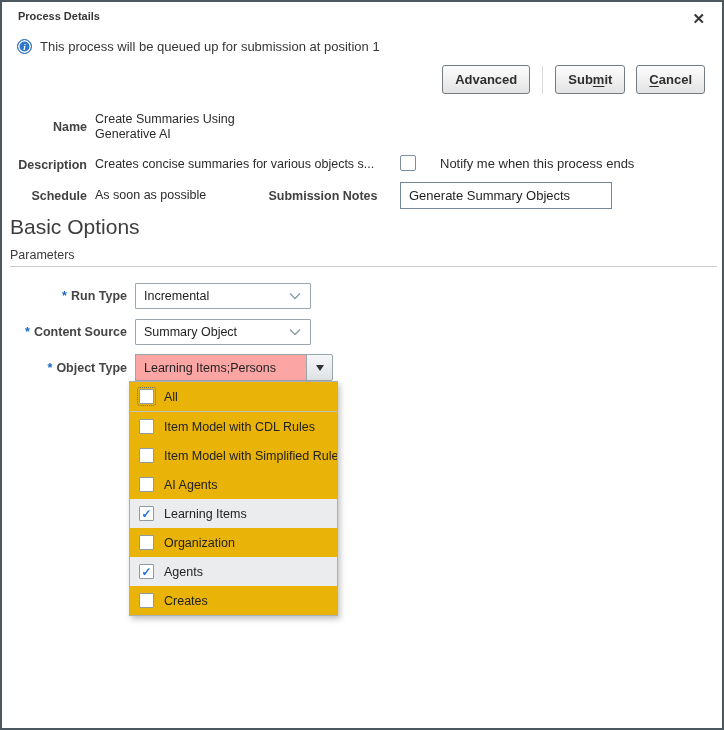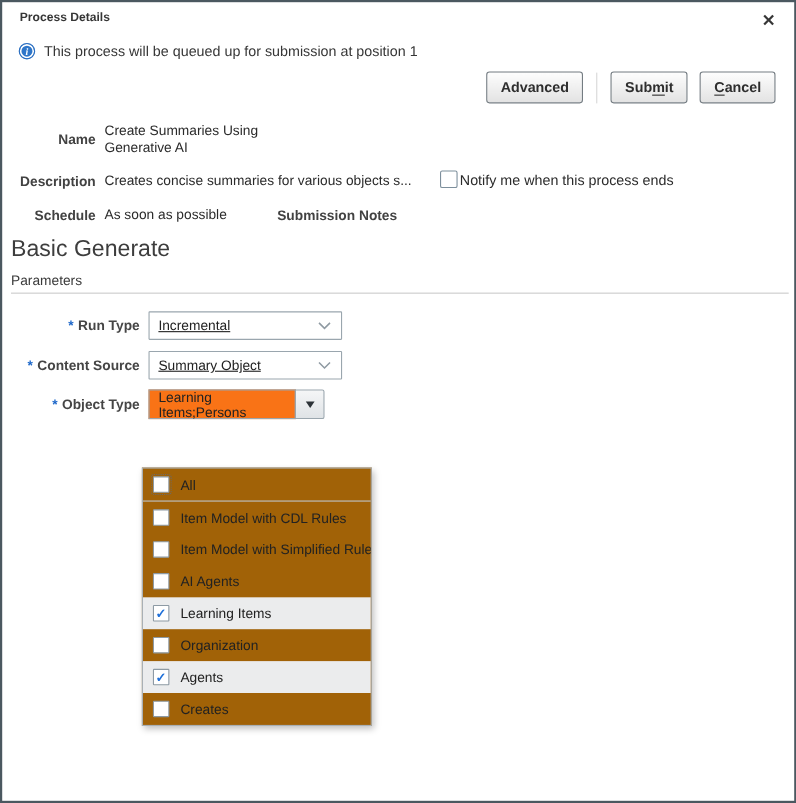--- a/index.html
+++ b/index.html
@@ -39,68 +39,68 @@
   }
   .btn .ak { text-decoration:underline; text-underline-offset:2px; }
   .tb-divider { width:1px; height:28px; background:#d8d8d8; margin:0 1px; }
   
   .sum-row { position:absolute; left:6px; display:flex; align-items:center; gap:8px; }
   .sum-label { width:79px; text-align:right; font-weight:bold; font-size:12.5px; color:#424242; flex:none; }
   .sum-value { font-size:12.5px; color:#2b2b2b; line-height:15px; }
   .row-name { top:110px; }
   .row-desc { top:155px; }
   .row-sched { top:186px; }
-  .notify-group { position:absolute; left:398px; top:153px; display:flex; align-items:center; gap:2px; }
+  .notify-group { position:absolute; left:398px; top:153px; display:flex; align-items:center; gap:24px; }
   .checkbox-plain {
     width:16px; height:16px; background:#fff;
     border:1px solid #7d8f9c; border-radius:2px; flex:none; cursor:pointer;
   }
   .notify-label { font-size:13px; color:#2b2b2b; }
-  .subnotes-label { position:absolute; left:250px; top:187px; width:142px; text-align:left; font-weight:bold; font-size:12.5px; color:#424242; }
+  .subnotes-label { position:absolute; left:250px; top:187px; width:142px; text-align:center; font-weight:bold; font-size:12.5px; color:#424242; }
   .subnotes-input {
     position:absolute; left:398px; top:180px; width:212px; height:27px;
     border:1px solid #72879a; padding:0 8px; font-size:13px; color:#1f1f1f;
     font-family:"Liberation Sans", sans-serif; background:#fff;
   }
   
   .section-heading { position:absolute; left:8px; top:213px; font-size:21px; font-weight:400; color:#3d3d3d; }
   .section-sub { position:absolute; left:8px; top:246px; font-size:12.5px; color:#3a3a3a; }
   .section-line { position:absolute; left:8px; right:5px; top:264px; border-top:1px solid #cbcbcb; }
   
   .param-row { position:absolute; left:6px; display:flex; align-items:center; }
   .row-runtype { top:281px; }
   .row-source { top:317px; }
   .row-objtype { top:352px; }
   .param-label { width:119px; display:flex; justify-content:flex-end; align-items:baseline; gap:4px; font-size:12.5px; font-weight:bold; color:#454545; flex:none; }
   .req { color:#1b66c9; font-weight:bold; }
   .select {
     margin-left:8px; width:176px; height:26px; background:#fff;
     border:1px solid #9aa6ae; border-radius:1px;
     display:flex; align-items:center; justify-content:space-between;
-    padding:0 9px 0 8px; font-size:12.5px; color:#222; cursor:pointer;text-decoration:underline;
+    padding:0 9px 0 8px; font-size:12.5px; color:#222; cursor:pointer;
   }
   .chev { flex:none; }
   .combo { margin-left:8px; display:flex; }
   .combo-input {
-    width:134px; height:27px; background:#f97316;
+    width:172px; height:27px; background:#fca5a5;
     border:1px solid #9aa6ae; padding:0 8px;
     display:flex; align-items:center; font-size:12.5px; color:#222;
   }
   .combo-btn {
     width:27px; height:27px; margin-left:-1px;
     border:1px solid #9aa6ae; border-radius:0 2px 2px 0;
     background:linear-gradient(#f5f6f7, #dfe3e6);
     display:flex; align-items:center; justify-content:center; cursor:pointer;
   }
   .triangle { width:0; height:0; border-left:4.5px solid transparent; border-right:4.5px solid transparent; border-top:6px solid #2c3237; }
   
   .dropdown {
     position:absolute; left:127px; top:379px; width:209px;
-    background:#a16207; border:1px solid #a9b0b5;
-    box-shadow:2px 3px 6px rgba(0,0,0,0.25); z-index:5;margin-top:44px;
+    background:#eab308; border:1px solid #a9b0b5;
+    box-shadow:2px 3px 6px rgba(0,0,0,0.25); z-index:5;
   }
   .opt-row { height:29px; display:flex; align-items:center; padding-left:9px; gap:10px; font-size:12.5px; color:#222; cursor:pointer; white-space:nowrap; overflow:hidden; }
   .opt-row.checked { background:#ebeced; }
   .cb {
     width:15px; height:15px; flex:none; background:#fff;
     border:1px solid #8d9aa4; border-radius:1px;
     display:flex; align-items:center; justify-content:center;
     font-size:12px; line-height:1; font-weight:bold; color:#1e6fd9;
   }
   .opt-row.focused .cb { outline:1px dotted #6b6b6b; outline-offset:1px; }
@@ -153,22 +153,23 @@
     <span class="checkbox-plain"></span>
     <span class="notify-label">Notify me when this process ends</span>
   </div>
 
   <div class="sum-row row-sched">
     <span class="sum-label">Schedule</span>
     <span class="sum-value">As soon as possible</span>
   </div>
 
   <div class="subnotes-label">Submission Notes</div>
-
-  <div class="section-heading">Basic Generate</div>
+  <input class="subnotes-input" type="text" value="Generate Summary Objects" style="">
+
+  <div class="section-heading">Basic Options</div>
   <div class="section-sub">Parameters</div>
   <div class="section-line"></div>
 
   <div class="param-row row-runtype">
     <span class="param-label">
       <span class="req">*</span>
       <span>Run Type</span>
     </span>
     <div class="select">
       <span>Incremental</span>

